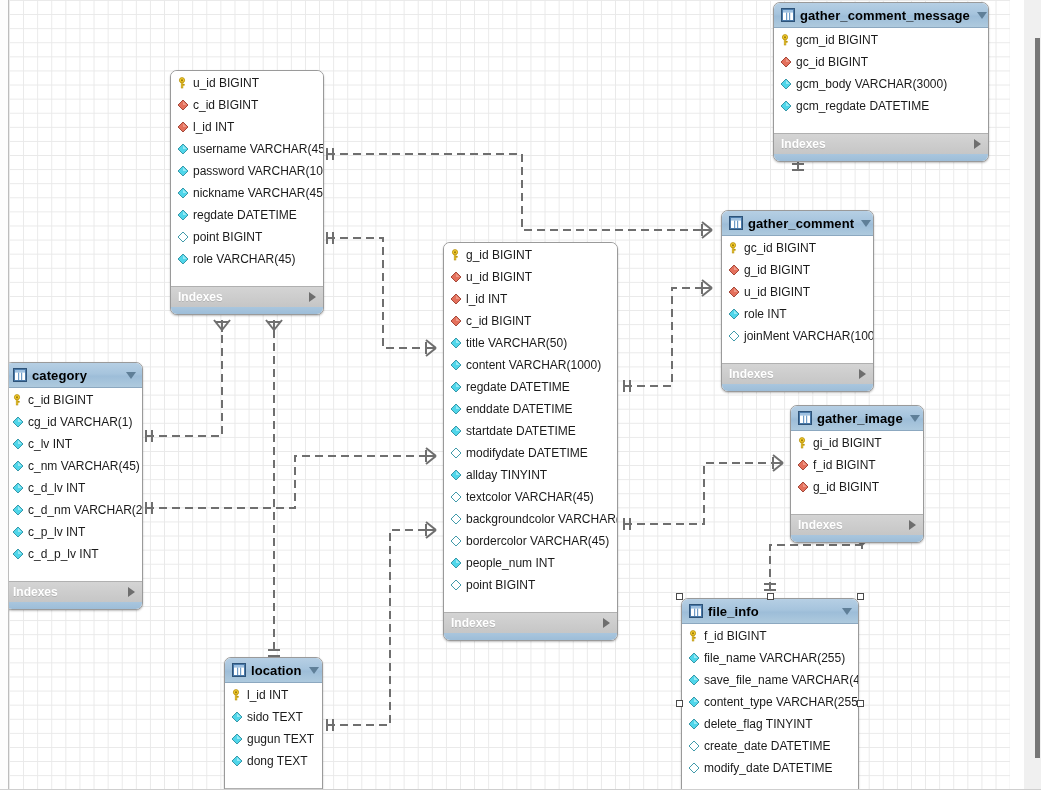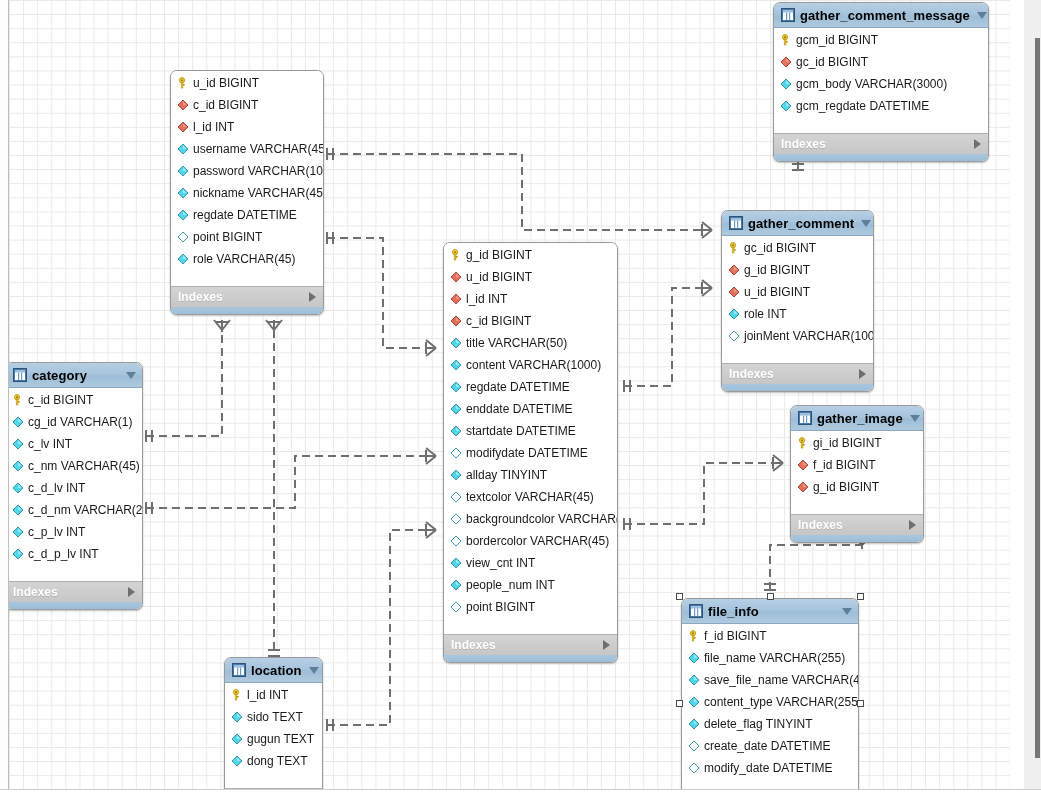--- a/index.html
+++ b/index.html
@@ -361,27 +361,20 @@
             <svg class="ico" viewBox="0 0 12 12">
               <path d="M6 1 L11 6 L6 11 L1 6 Z" fill="#ffffff" stroke="#2b8ea0" stroke-width="0.9"></path>
             </svg>
             <span class="nm">bordercolor VARCHAR(45)</span>
           </div>
           <div class="col">
             <svg class="ico" viewBox="0 0 12 12">
               <path d="M6 1 L11 6 L6 11 L1 6 Z" fill="#4fd6ea" stroke="#2b8ea0" stroke-width="0.9"></path>
               <path d="M6 2.2 L9.6 6 L6 6 Z" fill="#a6edf7" opacity="0.85"></path>
             </svg>
-            <span class="nm">view_cnt INT</span>
-          </div>
-          <div class="col">
-            <svg class="ico" viewBox="0 0 12 12">
-              <path d="M6 1 L11 6 L6 11 L1 6 Z" fill="#4fd6ea" stroke="#2b8ea0" stroke-width="0.9"></path>
-              <path d="M6 2.2 L9.6 6 L6 6 Z" fill="#a6edf7" opacity="0.85"></path>
-            </svg>
             <span class="nm">people_num INT</span>
           </div>
           <div class="col">
             <svg class="ico" viewBox="0 0 12 12">
               <path d="M6 1 L11 6 L6 11 L1 6 Z" fill="#ffffff" stroke="#2b8ea0" stroke-width="0.9"></path>
             </svg>
             <span class="nm">point BIGINT</span>
           </div>
         </div>
         <div class="tbl-ft">

